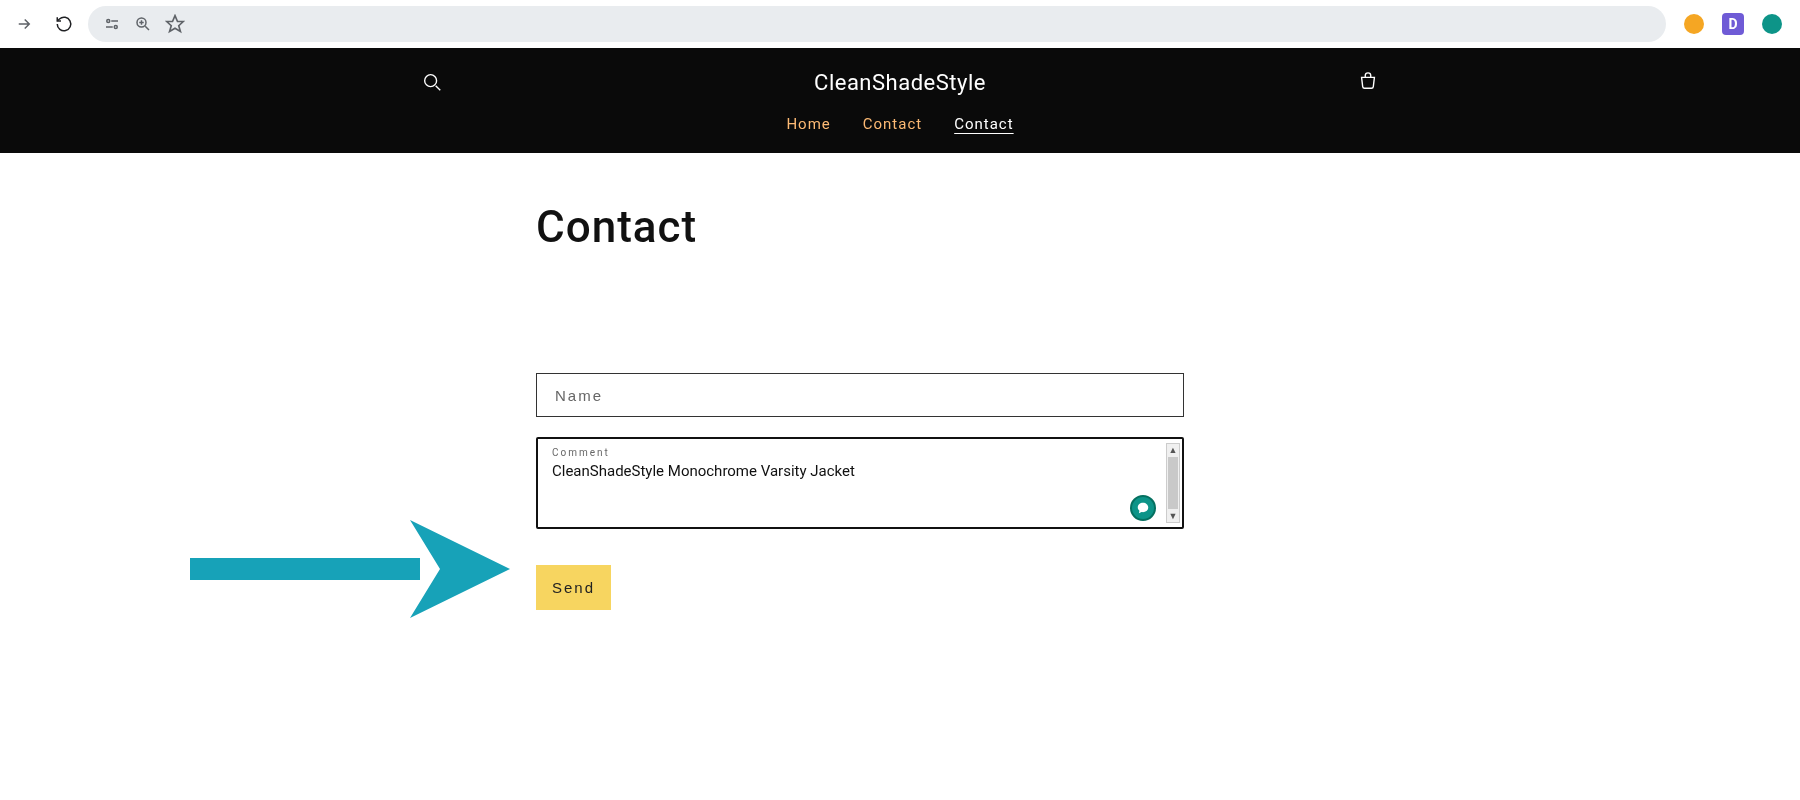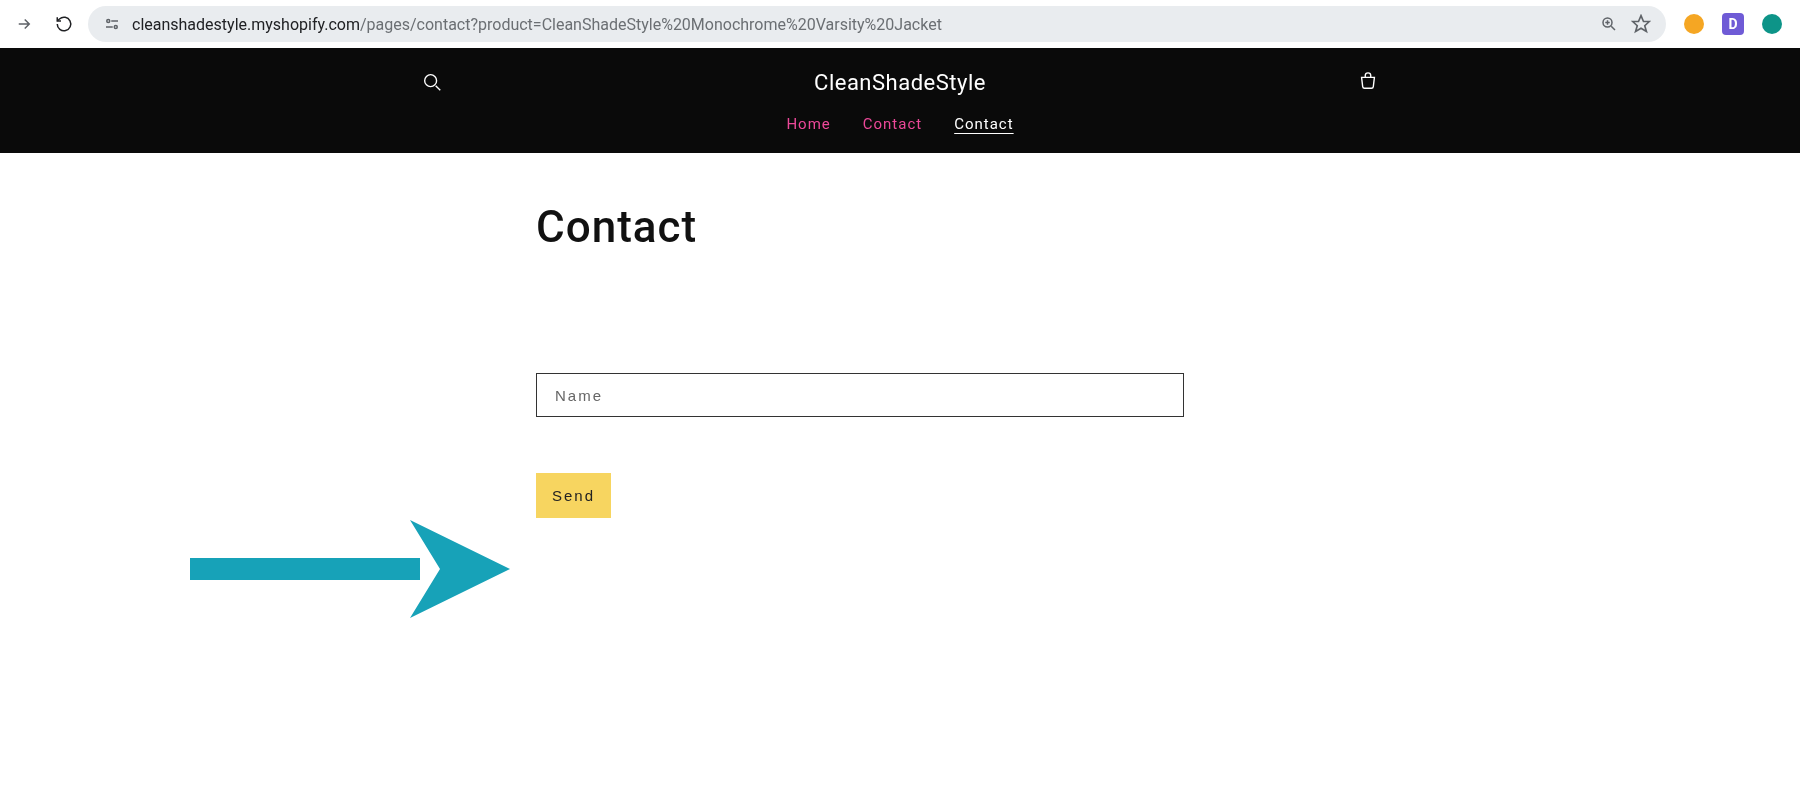--- a/index.html
+++ b/index.html
@@ -16,21 +16,21 @@
 .ext-icons { display: flex; align-items: center; gap: 18px; padding: 0 10px; }
 .ext-dot { width: 20px; height: 20px; border-radius: 50%; }
 .ext-square { width: 22px; height: 22px; border-radius: 4px; display: flex; align-items: center; justify-content: center; color: #fff; font-weight: 700; font-size: 14px; }
 
 
 .site-header { background: #0a0a0a; color: #fff; }
 .header-top { display: flex; justify-content: space-between; padding: 22px 420px 6px; }
 .brand { font-size: 22px; font-weight: 400; letter-spacing: 0.5px; text-align: center; flex: 1; }
 .search-icon, .cart-icon { width: 24px; height: 24px; display: flex; align-items: center; justify-content: center; }
 .nav-row { display: flex; justify-content: center; gap: 32px; padding: 14px 0 20px; font-size: 15px; letter-spacing: 1px; }
-.nav-row a { color: #ec4899; text-decoration: none; }
+.nav-row a { color: #fdba74; text-decoration: none; }
 .nav-row a.active { text-decoration: underline; text-underline-offset: 4px; color: #fff; }
 
 
 .main { padding: 48px 0 0 0; }
 .page-title { font-size: 44px; font-weight: 500; letter-spacing: 1px; margin-left: 536px; color: #111; }
 .form-wrap { margin: 120px 0 0 536px; width: 648px; }
 .row-2 { display: flex; gap: 28px; margin-bottom: 20px; }
 .field { flex: 1; height: 44px; border: 1px solid #333; border-radius: 0; padding: 0 18px; font-size: 15px; color: #555; letter-spacing: 2px; background: #fff; outline: none; }
 .field::placeholder { color: #666; letter-spacing: 2px; }
 .field-full { width: 100%; }
@@ -63,21 +63,20 @@
   </div>
   <div class="url-bar">
     <span class="site-icon">
       <svg width="18" height="18" viewBox="0 0 24 24" fill="none" stroke="#5f6368" stroke-width="2">
           <circle cx="7" cy="8" r="2"></circle>
           <line x1="11" y1="8" x2="20" y2="8"></line>
           <circle cx="17" cy="16" r="2"></circle>
           <line x1="4" y1="16" x2="13" y2="16"></line>
         </svg>
     </span>
-    <span class="url-text"><span>cleanshadestyle.myshopify.com</span><span class="dim">/pages/contact?product=CleanShadeStyle%20Monochrome%20Varsity%20Jacket</span></span>
     <span class="tail-icon">
       <svg width="18" height="18" viewBox="0 0 24 24" fill="none" stroke="#5f6368" stroke-width="2">
           <circle cx="10" cy="10" r="6"></circle>
           <line x1="15" y1="15" x2="20" y2="20"></line>
           <line x1="7" y1="10" x2="13" y2="10"></line>
           <line x1="10" y1="7" x2="10" y2="13"></line>
         </svg>
     </span>
     <span class="tail-icon">
       <svg width="20" height="20" viewBox="0 0 24 24" fill="none" stroke="#5f6368" stroke-width="2">
@@ -118,20 +117,34 @@
 </div>
 
 <div class="main">
   <h1 class="page-title">Contact</h1>
 
   <div class="form-wrap">
     <div class="row-2">
       <input class="field" type="text" placeholder="Name" style="">
     </div>
 
+    <div class="textarea-wrap">
+      <div class="textarea-label">Comment</div>
+      <textarea class="textarea" style="">CleanShadeStyle Monochrome Varsity Jacket</textarea>
+      <div class="chat-bubble">
+        <svg width="14" height="14" viewBox="0 0 24 24" fill="#fff">
+            <path d="M12 3C7 3 3 6.5 3 11c0 2.3 1.1 4.3 2.9 5.8L5 21l4.5-2.1c.8.1 1.6.2 2.5.2 5 0 9-3.5 9-8S17 3 12 3z"></path>
+          </svg>
+      </div>
+      <div class="textarea-scroll">
+        <div class="up">▲</div>
+        <div class="thumb"></div>
+        <div class="down" style="position:absolute;bottom:0;left:0;right:0">▼</div>
+      </div>
+    </div>
 
     <button class="send-btn">Send</button>
   </div>
 </div>
 
 <svg class="arrow-overlay" viewBox="0 0 320 110">
   <rect x="0" y="38" width="230" height="22" fill="#17a2b8"></rect>
   <polygon points="220,0 320,49 220,98 250,49" fill="#17a2b8"></polygon>
 </svg>
 

